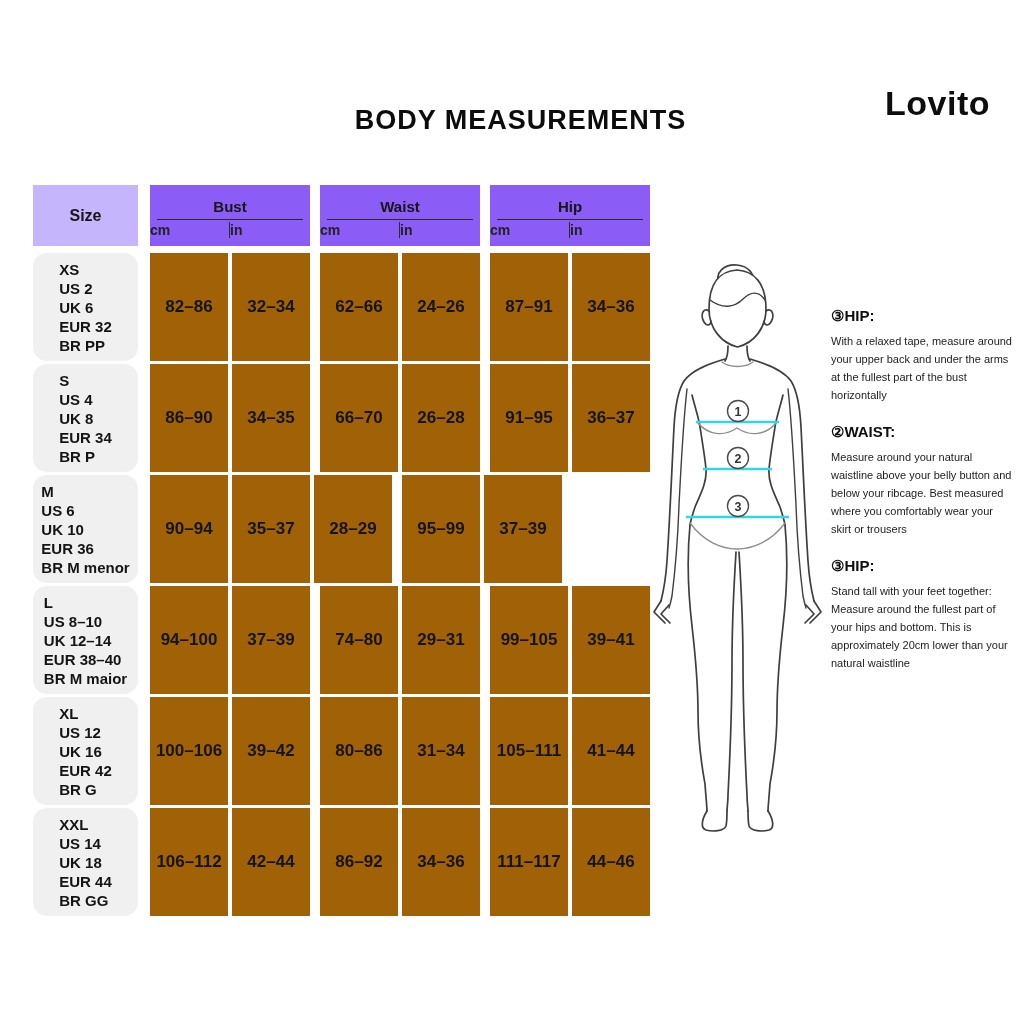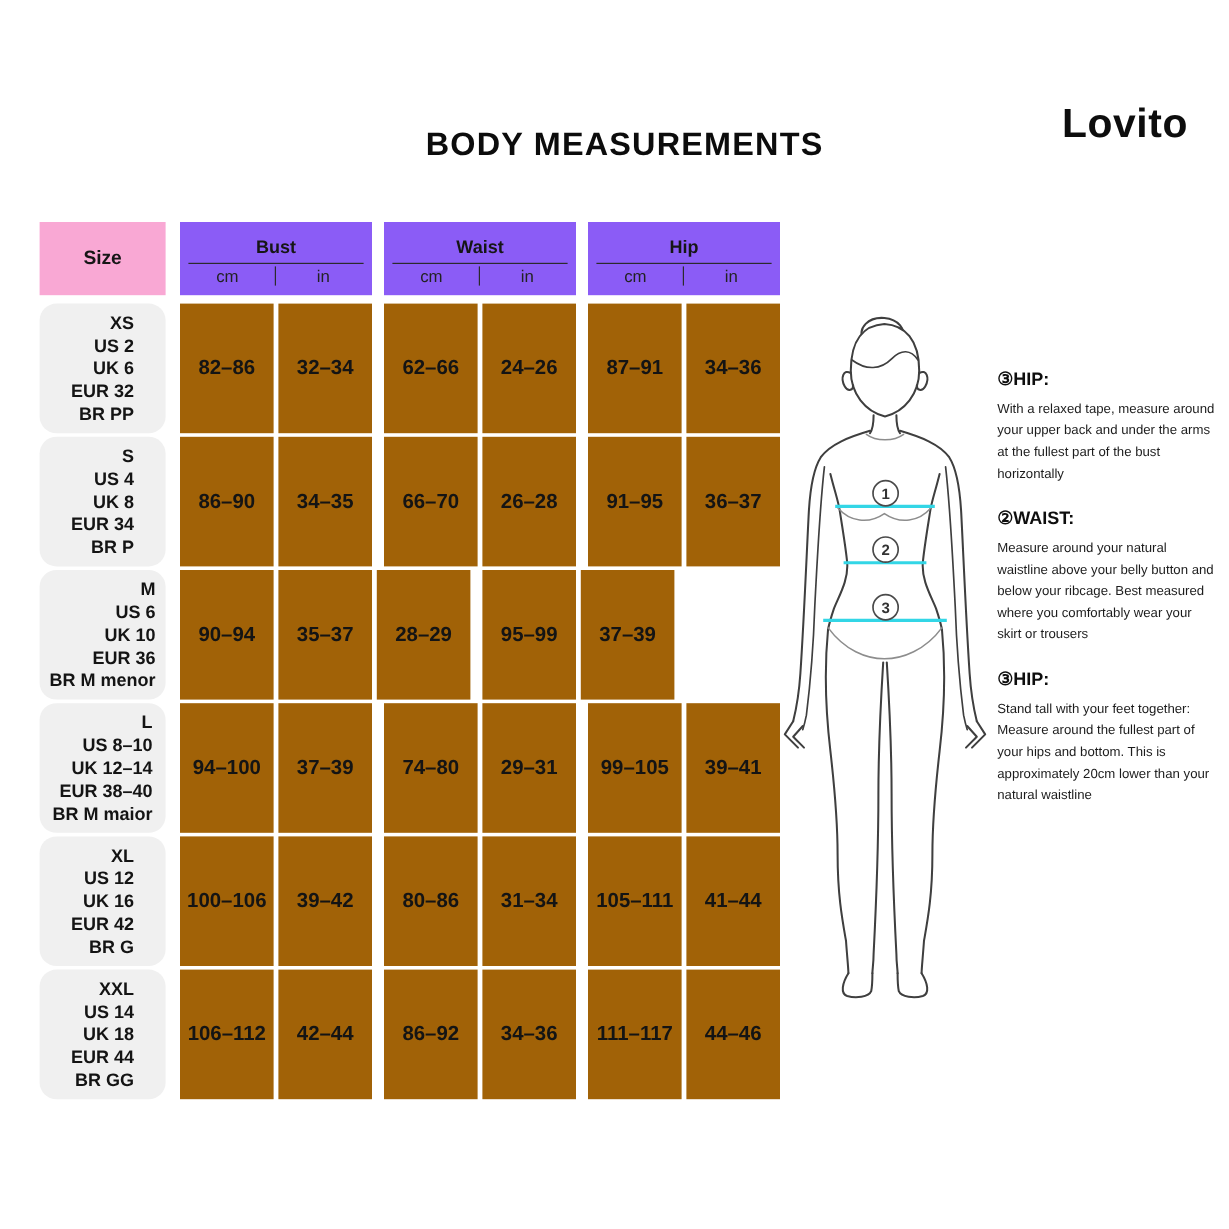--- a/index.html
+++ b/index.html
@@ -20,42 +20,42 @@
   }
   .brand {
     position: absolute; top: 84px; right: 34px;
     font-size: 34px; font-weight: bold; letter-spacing: 0.5px; color: #0d0d0d;
   }
 
   
   .size-table { position: absolute; left: 33px; top: 185px; width: 620px; }
   .thead { display: flex; height: 61px; margin-bottom: 7px; }
   .h-size {
-    width: 105px; margin-right: 12px; background: #f9a8d4;
+    width: 105px; margin-right: 12px; background: #c4b5fd;
     display: flex; align-items: center; justify-content: center;
     font-weight: bold; font-size: 16px; color: #161616;
   }
   .h-group {
     width: 160px; background: #8b5cf6;
     display: flex; flex-direction: column; align-items: center; justify-content: center;
     padding-top: 3px;
   }
   .h-group + .h-group { margin-left: 10px; }
   .h-group:first-of-type { margin-left: 0; }
   .g-label { font-size: 15px; font-weight: bold; line-height: 19px; color: #161616; }
   .g-rule { width: 146px; height: 1px; background: #2b2b2b; margin: 3px 0 2px; }
   .g-units { display: flex; align-items: center; width: 160px; }
-  .g-units .u { width: 79px; text-align: center; font-size: 14px; font-weight: normal; color: #222; }
+  .g-units .u { width: 79px; font-size: 14px; font-weight: bold; color: #222; }
   .u-div { width: 1px; height: 16px; background: #2b2b2b; }
 
   .trow { display: flex; height: 108px; margin-bottom: 3px; }
   .size-cell {
     width: 105px; margin-right: 12px; background: #f0f0f0;
     display: flex; align-items: center; justify-content: center;
-    text-align: right; font-weight: bold; font-size: 15px; line-height: 19px;
+    text-align: left; font-weight: bold; font-size: 15px; line-height: 19px;
     white-space: pre-line; color: #141414; border-radius: 14px;
   }
   .vcell {
     width: 78px; background: #a16207;
     display: flex; align-items: center; justify-content: center;
     font-weight: bold; font-size: 17px; color: #141414;
   }
   .vcell.sub2 { margin-left: 4px; }
   .vcell.grp  { margin-left: 10px; }
 

